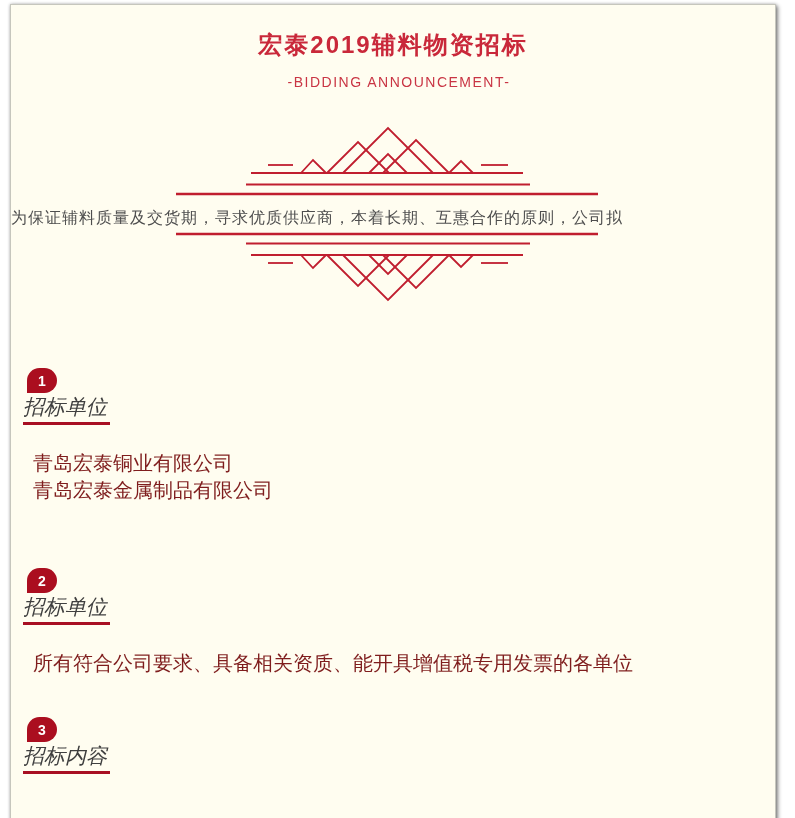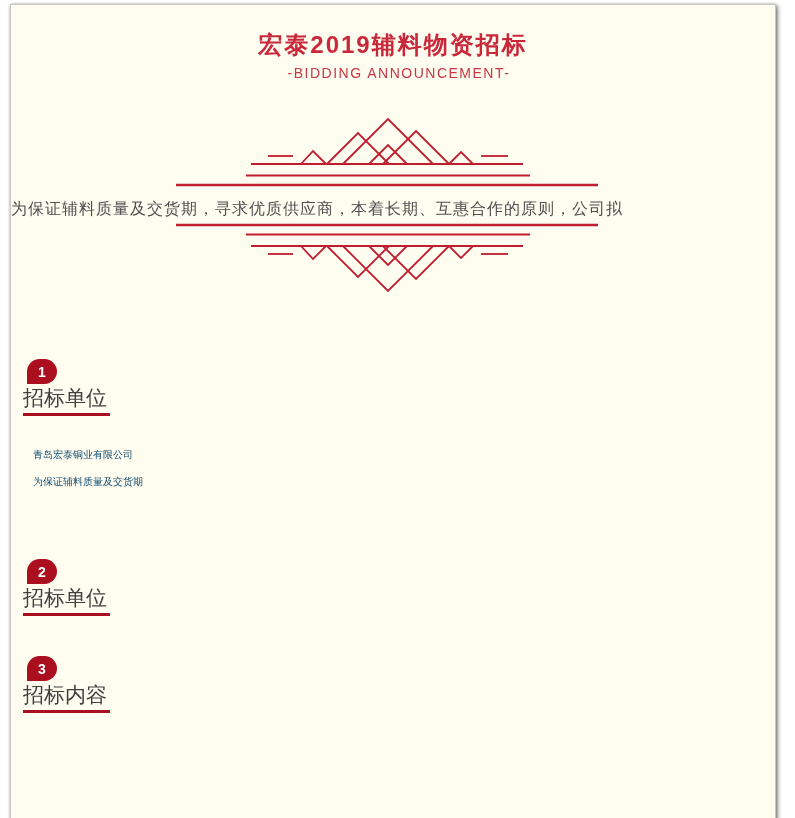--- a/index.html
+++ b/index.html
@@ -24,21 +24,21 @@
   }
   .title {
     margin: 24px 0 0 0;
     text-align: center;
     font-size: 24px;
     font-weight: bold;
     letter-spacing: 2px;
     color: #c9283a;
   }
   .subtitle {
-    margin-top: 4px;
+    margin-top: 13px;
     text-align: center;
     font-size: 14px;
     letter-spacing: 1.5px;
     color: #c93544;
     padding-left: 12px;
   }
   .ornament {
     display: block;
     width: 440px;
     margin: 30px auto 0 auto;
@@ -72,32 +72,33 @@
     display: flex;
     align-items: center;
     justify-content: center;
   }
   .sec-title {
     margin: 2px 0 0 0;
     font-size: 21px;
     font-weight: normal;
     line-height: 24px;
     color: #3f3f3f;
+    font-style: italic;
   }
   .underline {
     width: 87px;
     height: 3px;
     background: #a81022;
     margin-top: 3px;
   }
   .sec-body {
     margin: 25px 0 0 10px;
-    font-size: 10px;
+    font-size: 20px;
     line-height: 27px;
-    color: #0c4a6e;
+    color: #7f1d1d;
   }
 </style>
 </head>
 <body>
 
 <div class="page">
 
   <h1 class="title">宏泰2019辅料物资招标</h1>
   <div class="subtitle">-BIDDING ANNOUNCEMENT-</div>
 
@@ -138,28 +139,31 @@
   </svg>
 
   <div class="sections">
 
     <section class="sec">
       <div class="badge">1</div>
       <h2 class="sec-title">招标单位</h2>
       <div class="underline"></div>
       <div class="sec-body">
         <div>青岛宏泰铜业有限公司</div>
-        <div>为保证辅料质量及交货期</div>
+        <div>青岛宏泰金属制品有限公司</div>
       </div>
     </section>
 
     <section class="sec tight">
       <div class="badge">2</div>
       <h2 class="sec-title">招标单位</h2>
       <div class="underline"></div>
+      <div class="sec-body">
+        <div>所有符合公司要求、具备相关资质、能开具增值税专用发票的各单位</div>
+      </div>
     </section>
 
     <section class="sec">
       <div class="badge">3</div>
       <h2 class="sec-title">招标内容</h2>
       <div class="underline"></div>
     </section>
 
   </div>
 </div>

